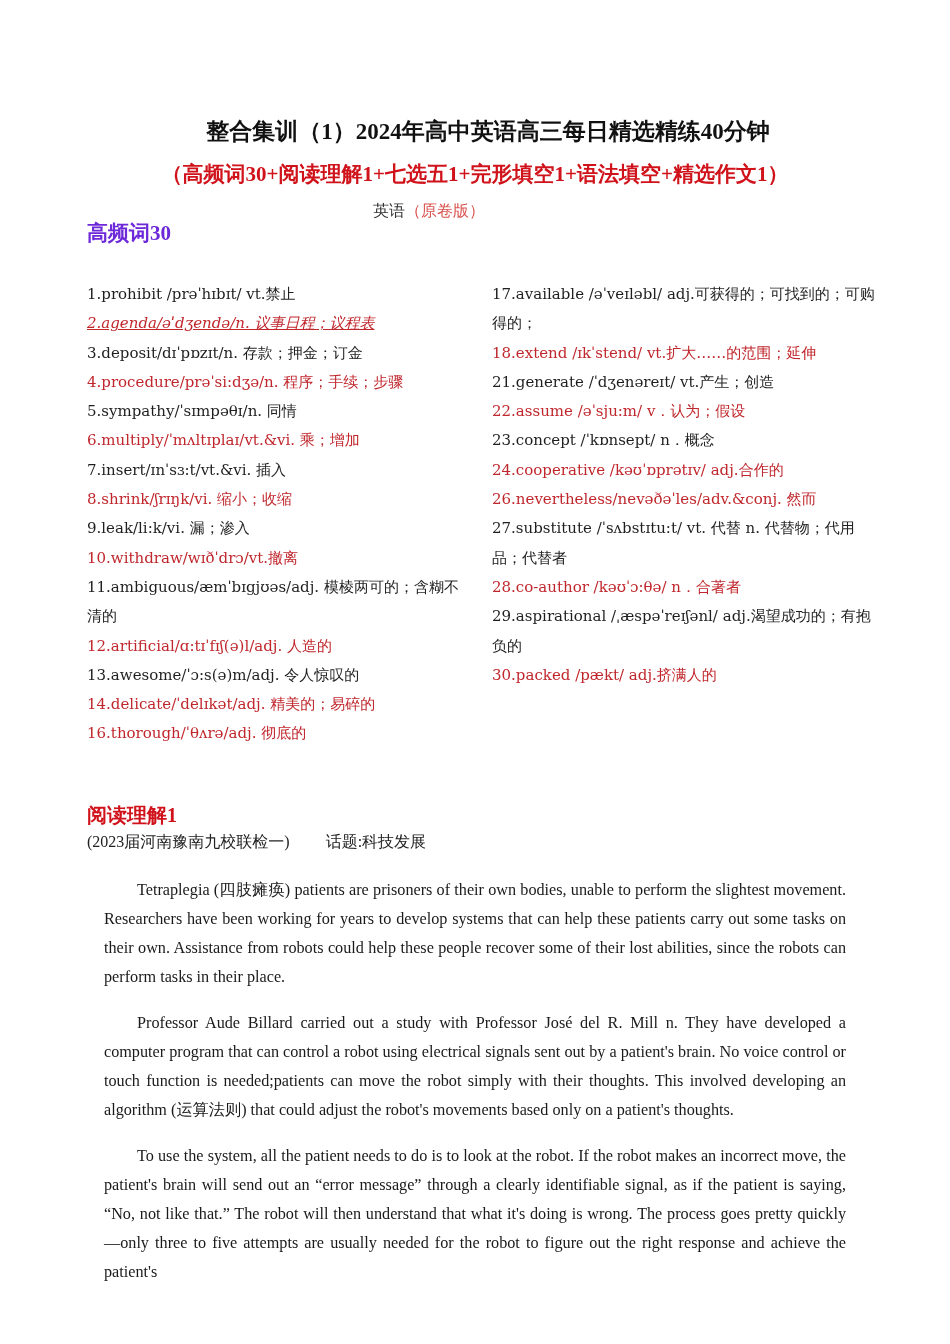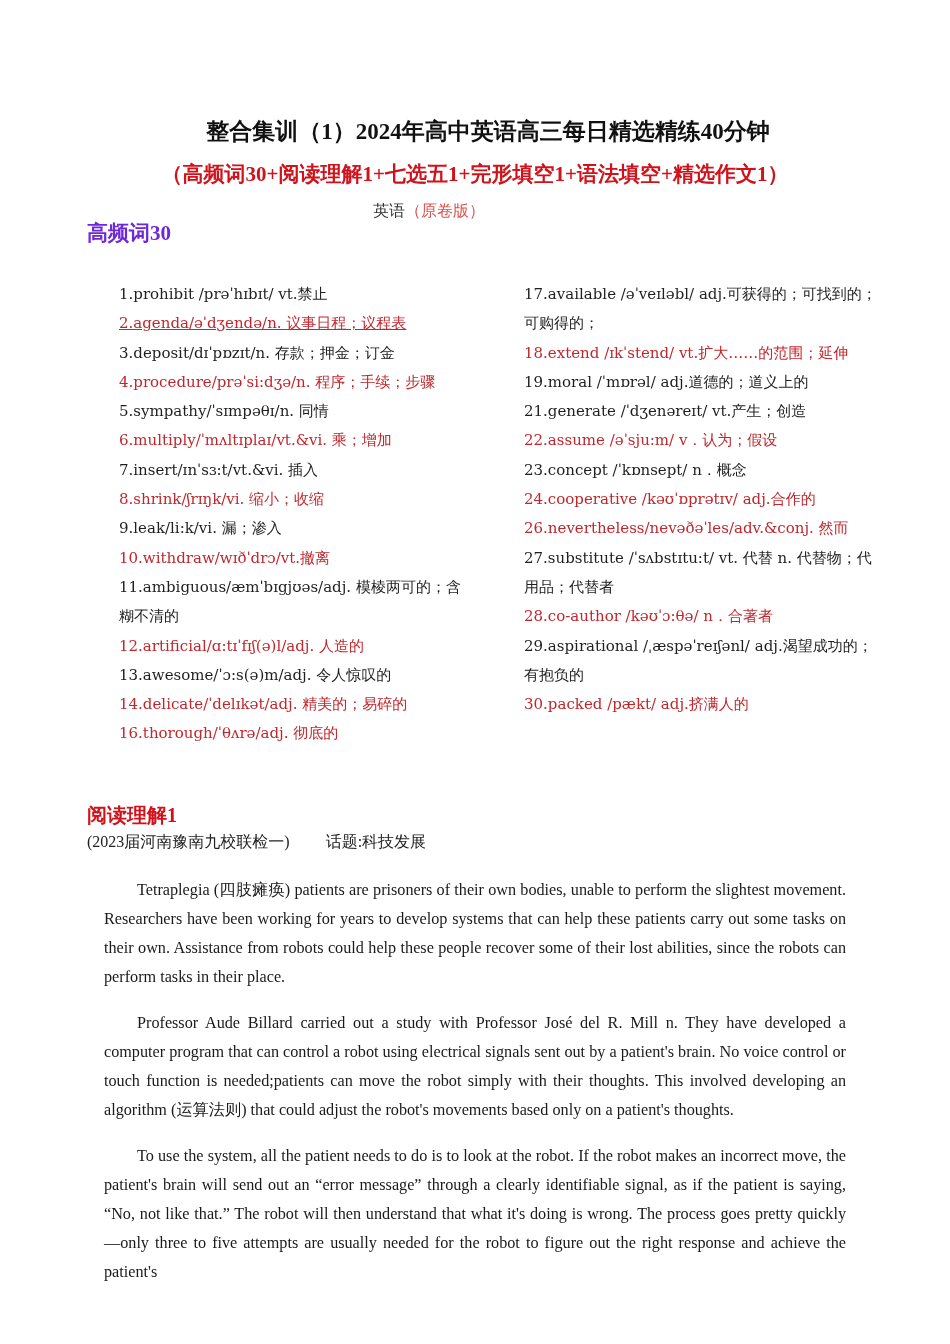--- a/index.html
+++ b/index.html
@@ -6,24 +6,24 @@
   body { width: 950px; height: 1344px; position: relative; overflow: hidden; font-family: "Liberation Serif", serif; color: #1a1a1a; }
   .page { position: absolute; left: 0; top: 0; width: 950px; height: 1344px; }
   .title { position: absolute; top: 116px; left: 0; width: 976px; text-align: center; font-size: 23px; font-weight: bold; color: #111; font-family: "Liberation Serif", serif; letter-spacing: 0px; }
   .subtitle { position: absolute; top: 160px; left: 0; width: 950px; text-align: center; font-size: 21px; font-weight: bold; color: #d0121b; font-family: "Liberation Serif", serif; }
   .edition { position: absolute; top: 201px; left: 373px; font-size: 16px; color: #333; font-family: "Liberation Serif", serif; }
   .edition .red { color: #d9534f; }
   .section-h { position: absolute; top: 219px; left: 87px; font-size: 21px; font-weight: bold; color: #6d28d9; font-family: "Liberation Serif", serif; }
   .col { position: absolute; top: 280px; width: 385px; font-family: "DejaVu Serif", serif; font-size: 15px; line-height: 29.3px; }
   .col.left { left: 87px; }
   .col.right { left: 492px; width: 385px; }
-  .item { display: block; margin-left: 32px; }
+  .item { display: block; }
   .item.black { color: #1f1f1f; }
   .item.red { color: #c0272d; }
-  .item.underline { text-decoration: underline; }
+  .item.underline { text-decoration: underline; font-style: italic; }
   .reading-h { position: absolute; top: 802px; left: 87px; font-size: 20px; font-weight: bold; color: #d0121b; font-family: "Liberation Serif", serif; }
   .source { position: absolute; top: 832px; left: 87px; font-size: 16px; color: #222; font-family: "Liberation Serif", serif; }
   .source .topic { margin-left: 36px; }
   .passage { position: absolute; top: 859px; left: 87px; width: 776px; font-family: "Liberation Serif", serif; font-size: 16.2px; line-height: 29px; color: #1a1a1a; text-align: justify; }
   .passage p { margin: 17px; text-indent: 33px; }
 </style>
 </head>
 <body>
 
 <div class="page">
@@ -49,21 +49,20 @@
     <span class="item black">11.ambiguous/æmˈbɪgjʊəs/adj. 模棱两可的；含糊不清的</span>
     <span class="item red">12.artificial/ɑ:tɪˈfɪʃ(ə)l/adj. 人造的</span>
     <span class="item black">13.awesome/ˈɔ:s(ə)m/adj. 令人惊叹的</span>
     <span class="item red">14.delicate/ˈdelɪkət/adj. 精美的；易碎的</span>
     <span class="item red">16.thorough/ˈθʌrə/adj. 彻底的</span>
   </div>
 
   <div class="col right">
     <span class="item black">17.available /əˈveɪləbl/ adj.可获得的；可找到的；可购得的；</span>
     <span class="item red">18.extend /ɪkˈstend/ vt.扩大……的范围；延伸</span>
-    <span class="item black">19.moral /ˈmɒrəl/ adj.道德的；道义上的</span>
     <span class="item black">21.generate /ˈdʒenəreɪt/ vt.产生；创造</span>
     <span class="item red">22.assume /əˈsju:m/ v．认为；假设</span>
     <span class="item black">23.concept /ˈkɒnsept/ n．概念</span>
     <span class="item red">24.cooperative /kəʊˈɒprətɪv/ adj.合作的</span>
     <span class="item red">26.nevertheless/nevəðəˈles/adv.&amp;conj. 然而</span>
     <span class="item black">27.substitute /ˈsʌbstɪtu:t/ vt. 代替 n. 代替物；代用品；代替者</span>
     <span class="item red">28.co-author /kəʊˈɔ:θə/ n．合著者</span>
     <span class="item black">29.aspirational /ˌæspəˈreɪʃənl/ adj.渴望成功的；有抱负的</span>
     <span class="item red">30.packed /pækt/ adj.挤满人的</span>
   </div>

